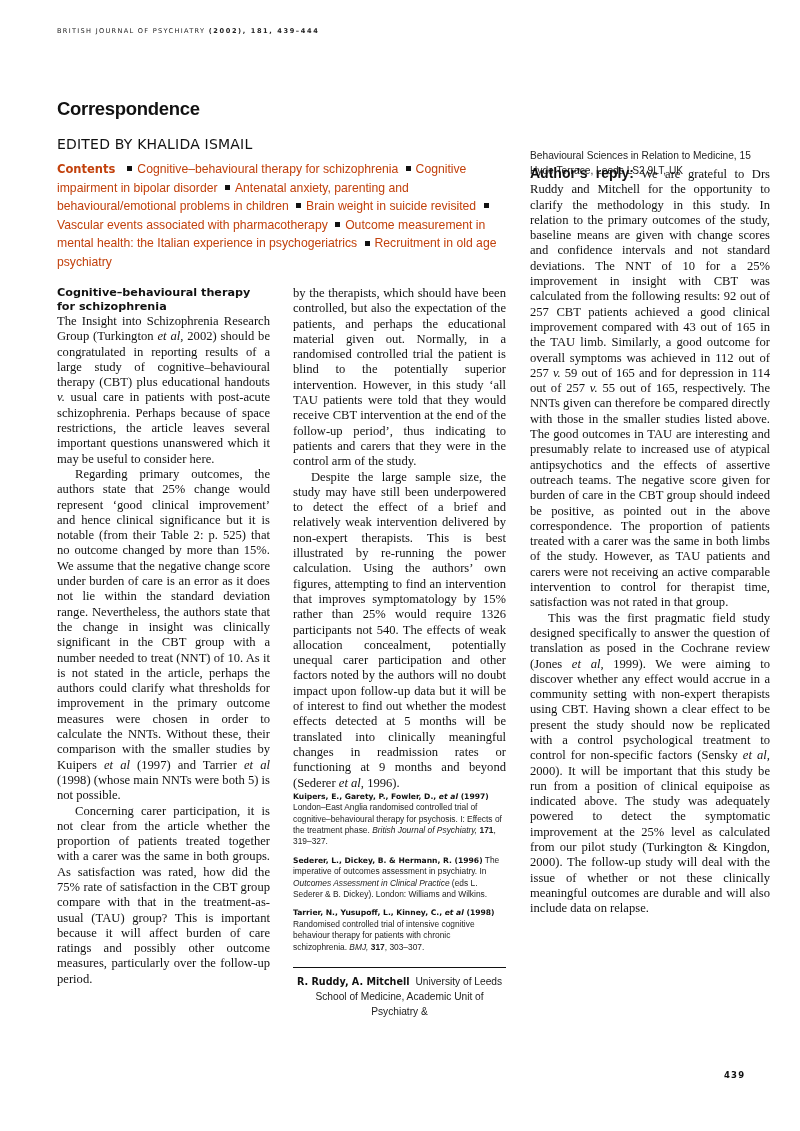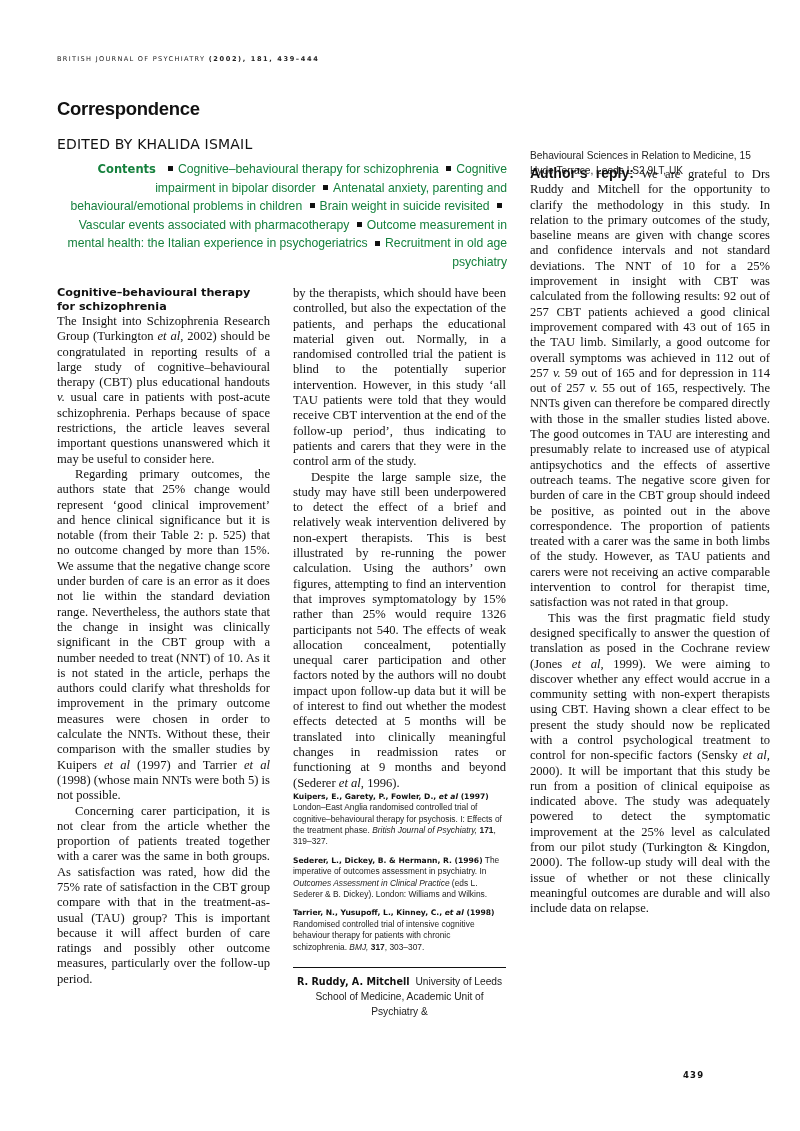--- a/index.html
+++ b/index.html
@@ -1,23 +1,23 @@
 <!DOCTYPE html>
 <html><head>
 <meta charset="utf-8">
 <style>
   html, body { margin: 0; padding: 0; background: #ffffff; }
   body { width: 800px; height: 1131px; position: relative; overflow: hidden; color: #111; }
 
-  #running-head { position: absolute; left: 57px; top: 55px; font-size: 6.6px; letter-spacing: 1.3px; font-family: "DejaVu Sans", sans-serif; color: #222; }
+  #running-head { position: absolute; left: 57px; top: 27px; font-size: 6.6px; letter-spacing: 1.3px; font-family: "DejaVu Sans", sans-serif; color: #222; }
   #running-head b { font-weight: bold; letter-spacing: 1.6px; }
 
   #page-title { position: absolute; left: 57px; top: 98px; font-family: Liberation Sans, sans-serif; font-weight: bold; font-size: 18.5px; letter-spacing: -0.3px; margin: 0; }
   #editor { position: absolute; left: 57px; top: 136px; font-family: "DejaVu Sans", sans-serif; font-size: 14px; letter-spacing: 0.2px; }
-  #contents { position: absolute; left: 57px; top: 160px; width: 450px; font-family: "Liberation Sans", sans-serif; font-size: 12.2px; line-height: 18.6px; color: #15803d; text-align: right; }
+  #contents { position: absolute; left: 57px; top: 160px; width: 450px; font-family: "Liberation Sans", sans-serif; font-size: 12.2px; line-height: 18.6px; color: #c2410c; }
   #contents .lbl { font-family: "DejaVu Sans", sans-serif; font-weight: bold; font-size: 11.5px; margin-right: 8px; }
   .sq { display: inline-block; width: 5px; height: 5px; background: #111; vertical-align: middle; margin: 0 5px 2px 4px; }
 
   .col { position: absolute; font-family: "Liberation Serif", serif; font-size: 12.6px; line-height: 15.3px; text-align: justify; hyphens: manual; }
   .col p { margin: 0; }
   .col p.ind { text-indent: 18px; }
   #col1 { left: 57px; top: 286px; width: 213px; }
   #col2 { left: 293px; top: 286px; width: 213px; }
   #col3 { left: 530px; top: 166px; width: 240px; }
 
@@ -27,21 +27,21 @@
   .ref .auth { font-family: "DejaVu Sans", sans-serif; font-weight: bold; font-size: 7.6px; color: #111; }
   .ref i { font-style: italic; }
   .ref b { font-weight: bold; }
 
   #divider { height: 0; border-top: 1.2px solid #111; margin: 14px 0 6px 0; }
   .sig { font-family: "Liberation Sans", sans-serif; font-size: 10.2px; line-height: 15px; text-align: center; color: #222; }
   .sig .names { font-family: "DejaVu Sans", sans-serif; font-weight: bold; font-size: 9.6px; color: #111; margin-right: 6px; }
 
   #address { position: absolute; left: 530px; top: 100px; font-family: "Liberation Sans", sans-serif; font-size: 10.2px; line-height: 15px; color: #222; margin-top: 48px; }
   .reply-lbl { font-family: Liberation Sans, sans-serif; font-weight: bold; font-size: 14px; }
-  #page-number { position: absolute; left: 683px; top: 1070px; font-family: "DejaVu Sans", sans-serif; font-weight: bold; font-size: 8.5px; letter-spacing: 1.2px; }
+  #page-number { position: absolute; left: 724px; top: 1070px; font-family: "DejaVu Sans", sans-serif; font-weight: bold; font-size: 8.5px; letter-spacing: 1.2px; }
 </style>
 </head>
 <body>
 
 <div id="running-head"><span>BRITISH JOURNAL OF PSYCHIATRY</span> <b>(2002), 181, 439–444</b></div>
 
 <h1 id="page-title">Correspondence</h1>
 <div id="editor">EDITED BY KHALIDA ISMAIL</div>
 
 <div id="contents">

